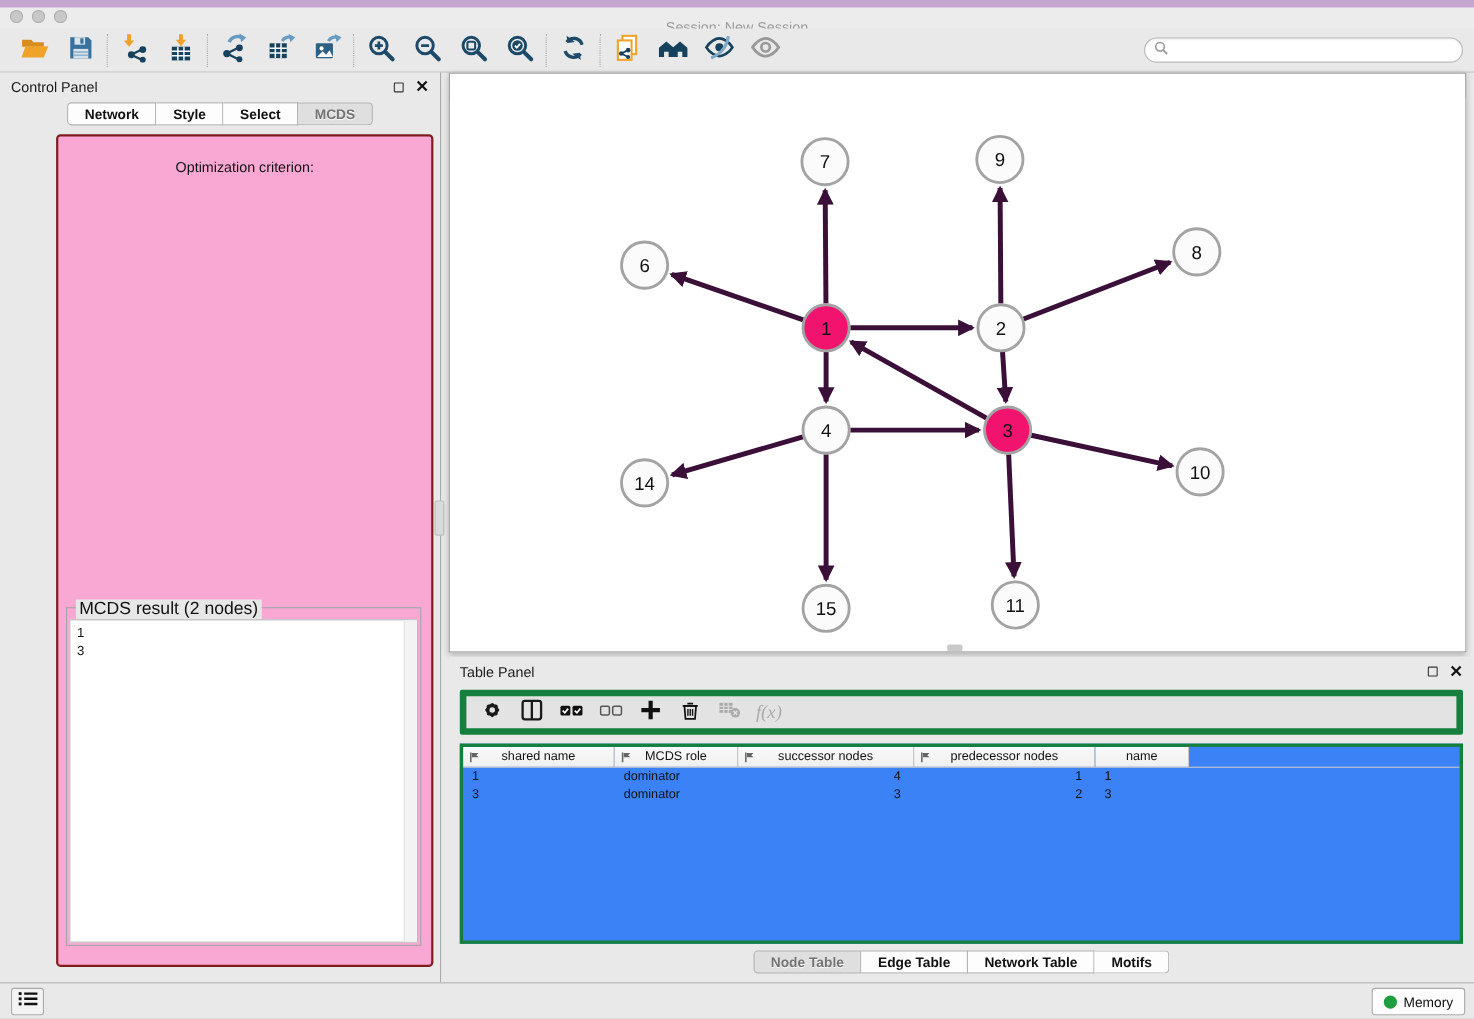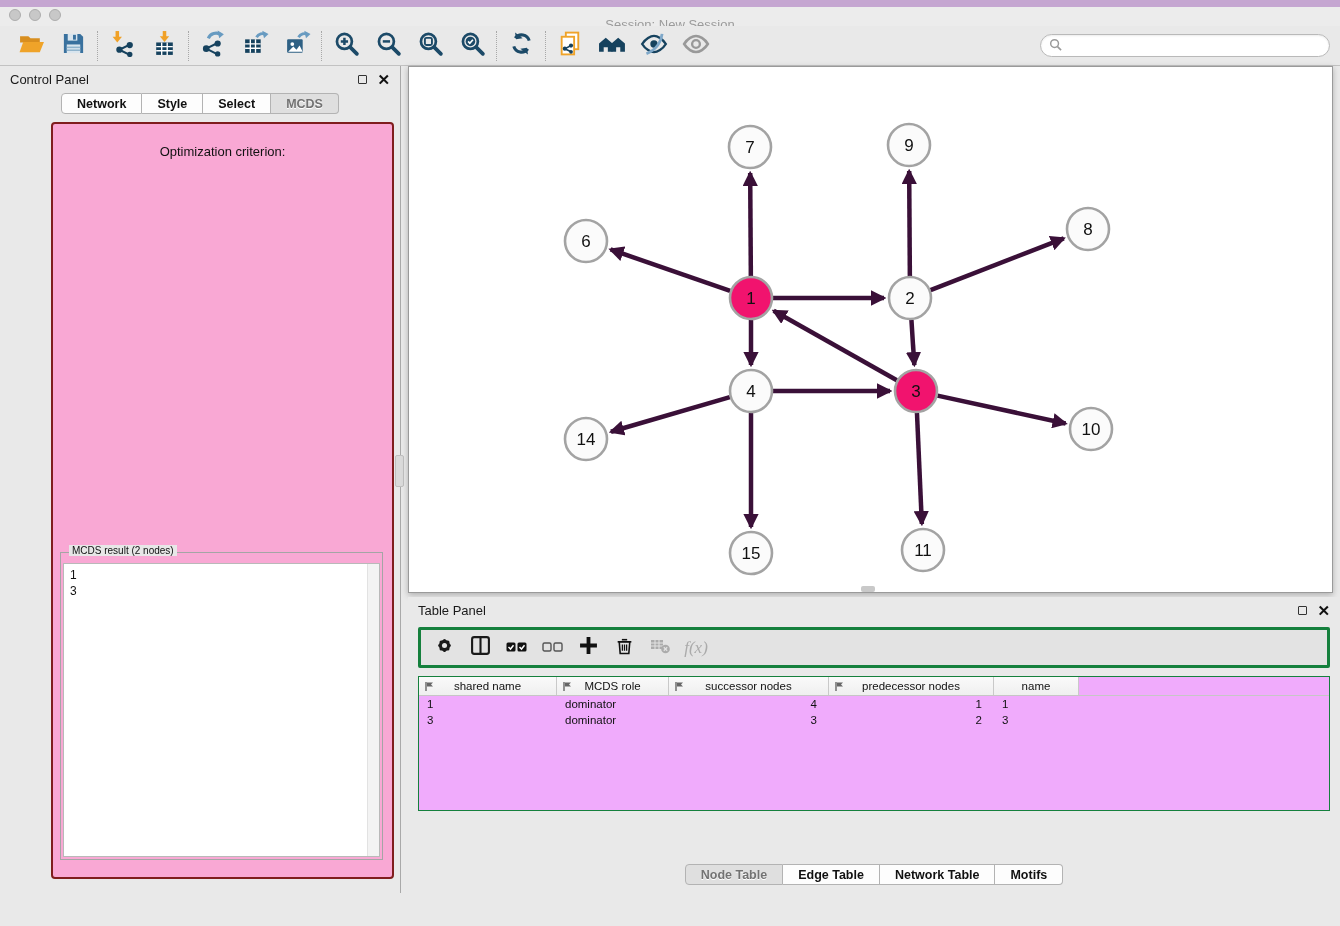--- a/index.html
+++ b/index.html
@@ -43,45 +43,45 @@
   .opt-label{text-align:center;font-size:13px;margin-top:20px;}
   .selectbox{position:absolute;left:39px;top:88px;width:310px;height:23px;background:#fff;
              border:1px solid #B3B3B3;border-radius:4px;display:flex;align-items:center;
              padding:0 6px 0 10px;font-size:13px;}
   .selectbox .sel-label{flex:1;}
   .btnrow{position:absolute;left:0;top:122px;width:100%;display:flex;justify-content:center;gap:14px;}
   .pushbtn{height:23px;background:#FDFDFD;border:1px solid #B3B3B3;border-radius:5px;
            font-size:13px;display:flex;align-items:center;padding:0 16px;cursor:default;}
   .resultbox{position:absolute;left:7px;right:9px;top:428px;bottom:17px;border:1px solid #A5A5A5;}
   .resultbox .legend{position:absolute;left:8px;top:-8px;background:#E7E7E7;padding:0 3px;
-                     font-size:10px;color:#111;}
+                     font-size:16px;color:#111;}
   .result-inner{position:absolute;left:2px;right:2px;top:10px;bottom:2px;background:#fff;
                 border:1px solid #B9B9B9;}
   .result-lines{white-space:pre;font-size:12px;line-height:16px;padding:3px 6px;margin:0;
                 font-family:"Liberation Sans",sans-serif;}
   .vtrack{position:absolute;right:0;top:0;bottom:0;width:12px;background:#F3F3F3;border-left:1px solid #E2E2E2;}
   .grip{position:absolute;left:395px;top:389px;width:9px;height:32px;background:#DADADA;
         border:1px solid #BFBFBF;border-radius:2px;}
   
   .rightarea{position:absolute;left:401px;top:0;right:0;height:100%;}
   .netwin{position:absolute;left:7px;top:0;width:925px;height:527px;background:#fff;
           border:1px solid #9A9A9A;box-shadow:0 2px 6px rgba(0,0,0,.25);}
   .netwin-title{height:22px;background:linear-gradient(#F0F0F0,#DEDEDE);border-bottom:1px solid #ABABAB;
                 display:flex;align-items:center;justify-content:center;font-size:13px;color:#222;position:relative;}
   .netwin .tl-group{position:absolute;left:6px;top:4px;display:flex;gap:7px;}
   .canvas{position:absolute;left:0;top:22px;right:0;bottom:0;background:#fff;overflow:hidden;}
   .hthumb{position:absolute;left:452px;bottom:0;width:14px;height:6px;background:#C9C9C9;border-radius:2px;}
   
   .tpanel{position:absolute;left:7px;right:0;top:531px;bottom:0;background:#E9E9E9;}
   .tp-toolbar{position:absolute;left:10px;right:10px;top:30px;height:41px;background:#E3E3E3;
-              border:3px solid #15803d;border-radius:2px;display:flex;align-items:center;padding:0 8px;gap:6px;}
+              border:6px solid #15803d;border-radius:2px;display:flex;align-items:center;padding:0 8px;gap:6px;}
   .tp-btn{width:30px;height:30px;display:flex;align-items:center;justify-content:center;}
   .fx{font-family:"Liberation Serif",serif;font-style:italic;font-size:17px;color:#ABABAB;}
-  .ttable{position:absolute;left:10px;right:10px;top:79px;height:135px;background:#f0abfc;
-          border:1px solid #15803d;overflow:hidden;}
+  .ttable{position:absolute;left:10px;right:10px;top:79px;height:182px;background:#3b82f6;
+          border:3px solid #15803d;overflow:hidden;}
   .thead{display:flex;height:19px;border-bottom:1px solid #C6C6C6;}
   .th{position:relative;background:linear-gradient(#FAFAFA,#EFEFEF);border-right:1px solid #C9C9C9;
       display:flex;align-items:center;justify-content:center;font-size:11.5px;color:#111;}
   .th .flag{position:absolute;left:5px;top:4px;}
   .tr{display:flex;height:16px;align-items:center;}
   .td{font-size:11.5px;padding:0 12px 0 8px;overflow:hidden;white-space:nowrap;}
   .td.right{text-align:right;}
   .td.left{text-align:left;}
   .tp-tabs{position:absolute;left:0;right:0;top:267px;display:flex;justify-content:center;}
   
@@ -467,14 +467,32 @@
         <div class="tp-tabs" id="tp-tabs">
             <div class="tab active">Node Table</div>
             <div class="tab">Edge Table</div>
             <div class="tab">Network Table</div>
             <div class="tab">Motifs</div>
           </div>
       </div>
     </div>
   </div>
 
+  <div class="statusbar">
+    <div class="list-btn">
+      <span><svg width="19" height="16" viewBox="0 0 19 16">
+            <g fill="#111">
+              <rect x="1" y="2" width="2.6" height="2.6"></rect>
+              <rect x="1" y="6.7" width="2.6" height="2.6"></rect>
+              <rect x="1" y="11.4" width="2.6" height="2.6"></rect>
+            </g>
+            <g stroke="#111" stroke-width="2.2">
+              <path d="M6 3.3h12M6 8h12M6 12.7h12"></path>
+            </g>
+          </svg></span>
+    </div>
+    <div class="mem-btn">
+      <span class="mem-dot" id="mem-dot" style="background: rgb(30, 158, 62);"></span>
+      <span>Memory</span>
+    </div>
+  </div>
 
 </div>
 
 </body></html>

